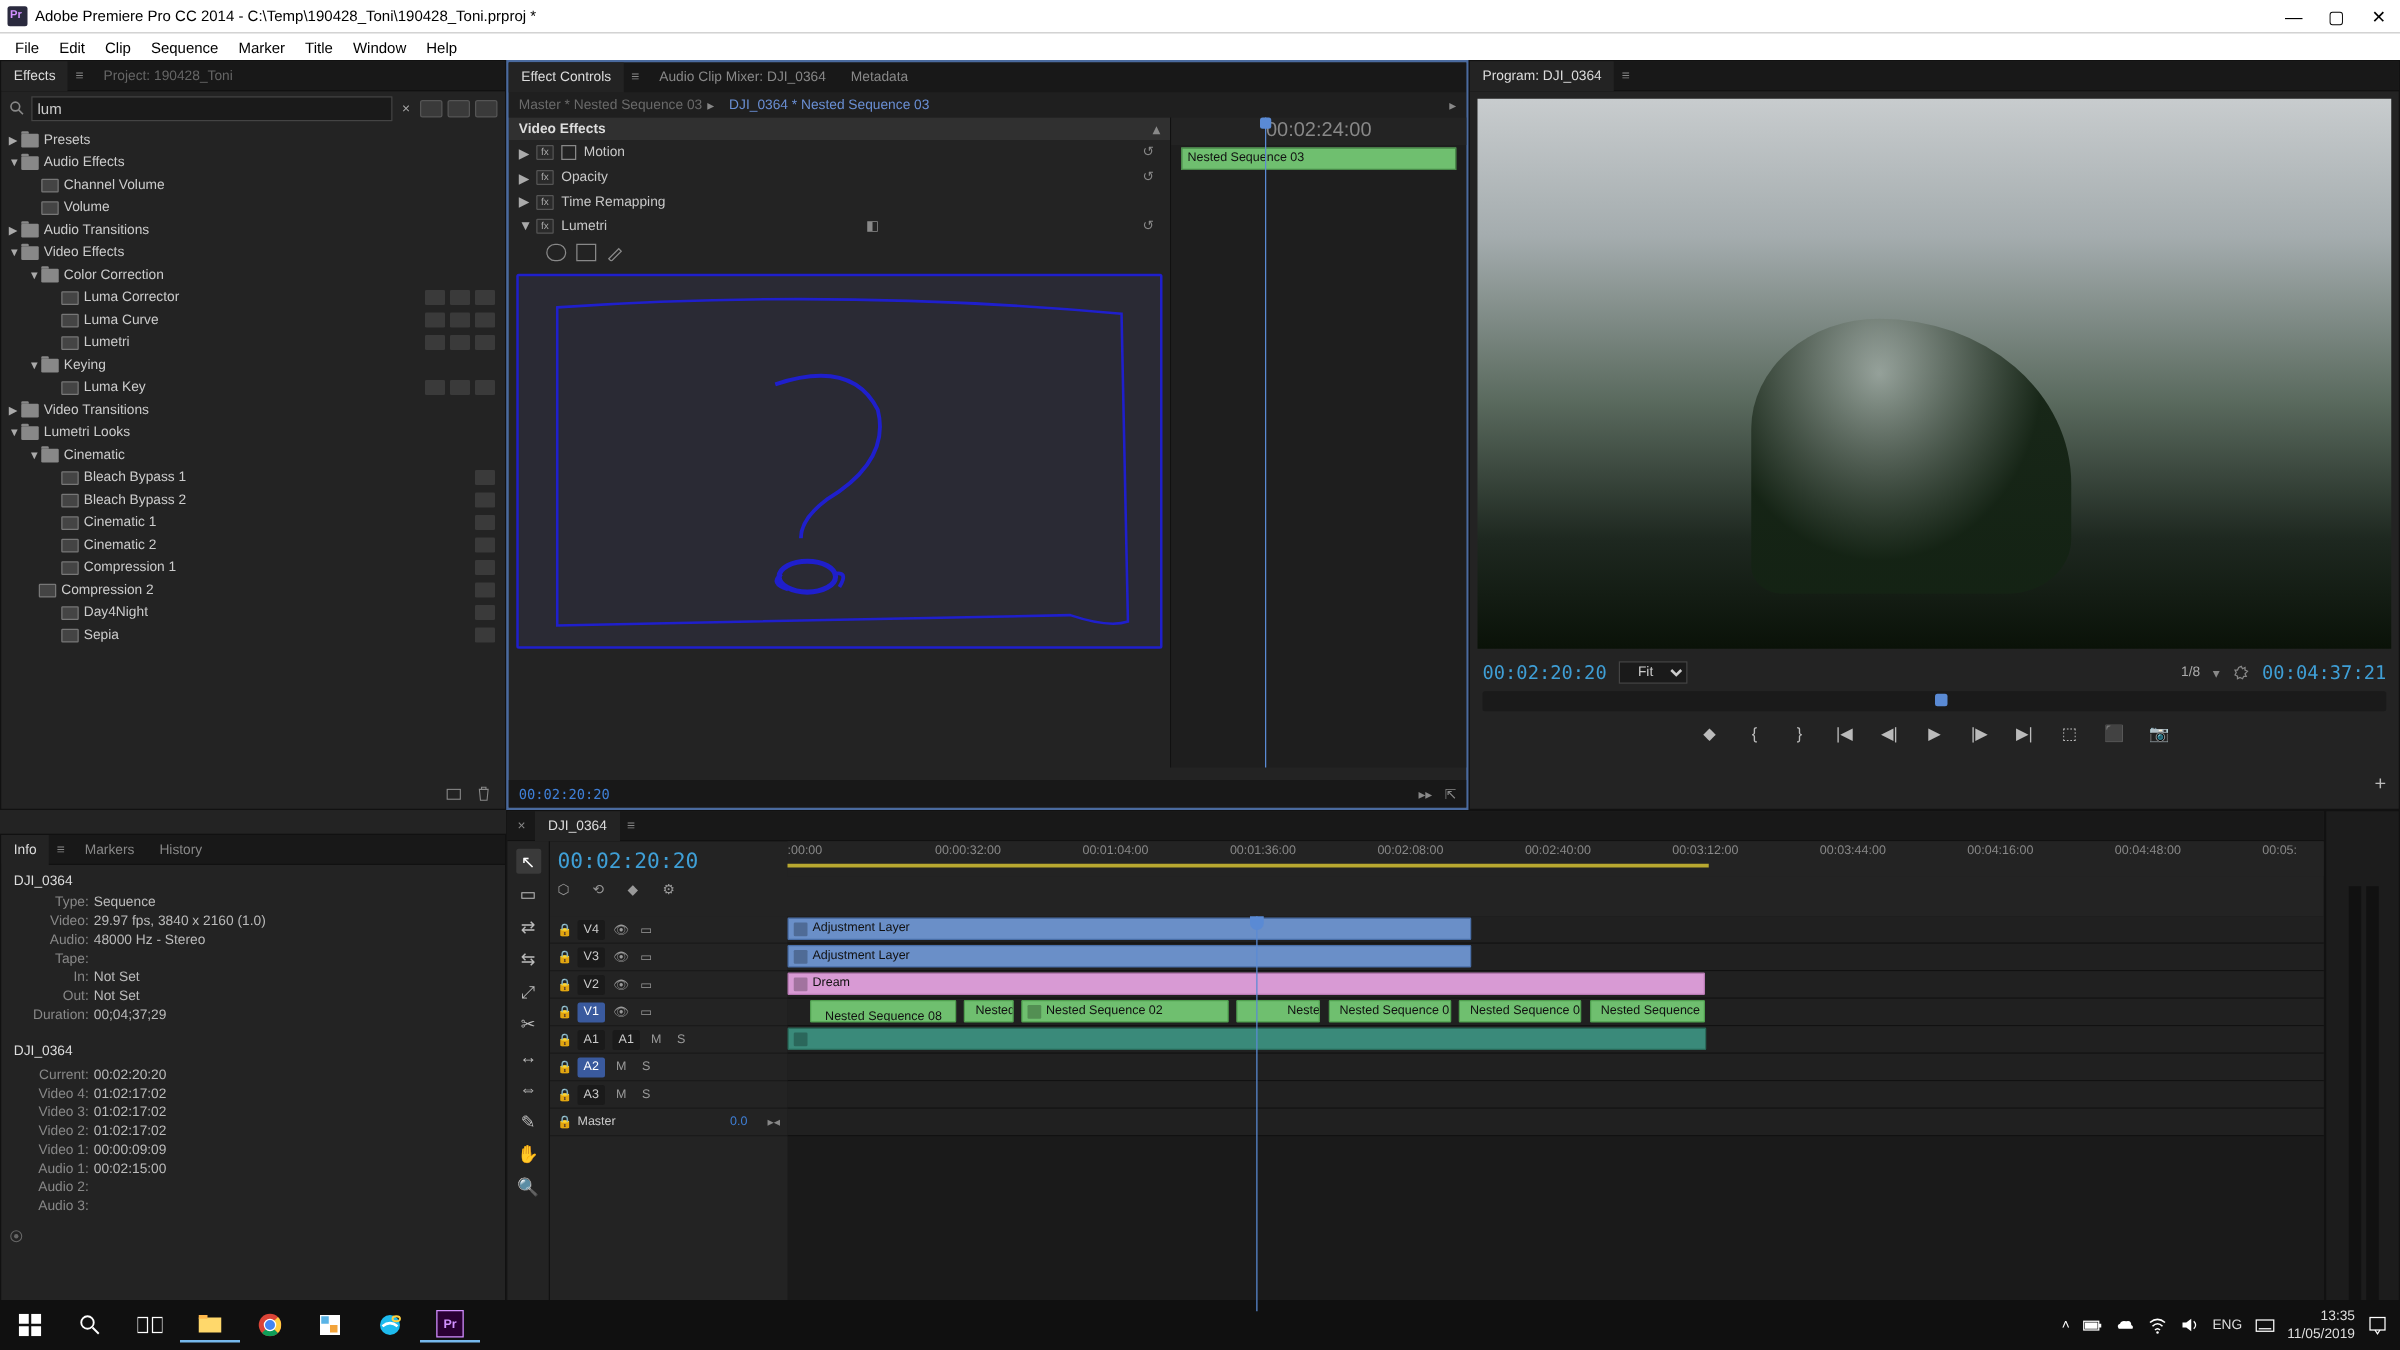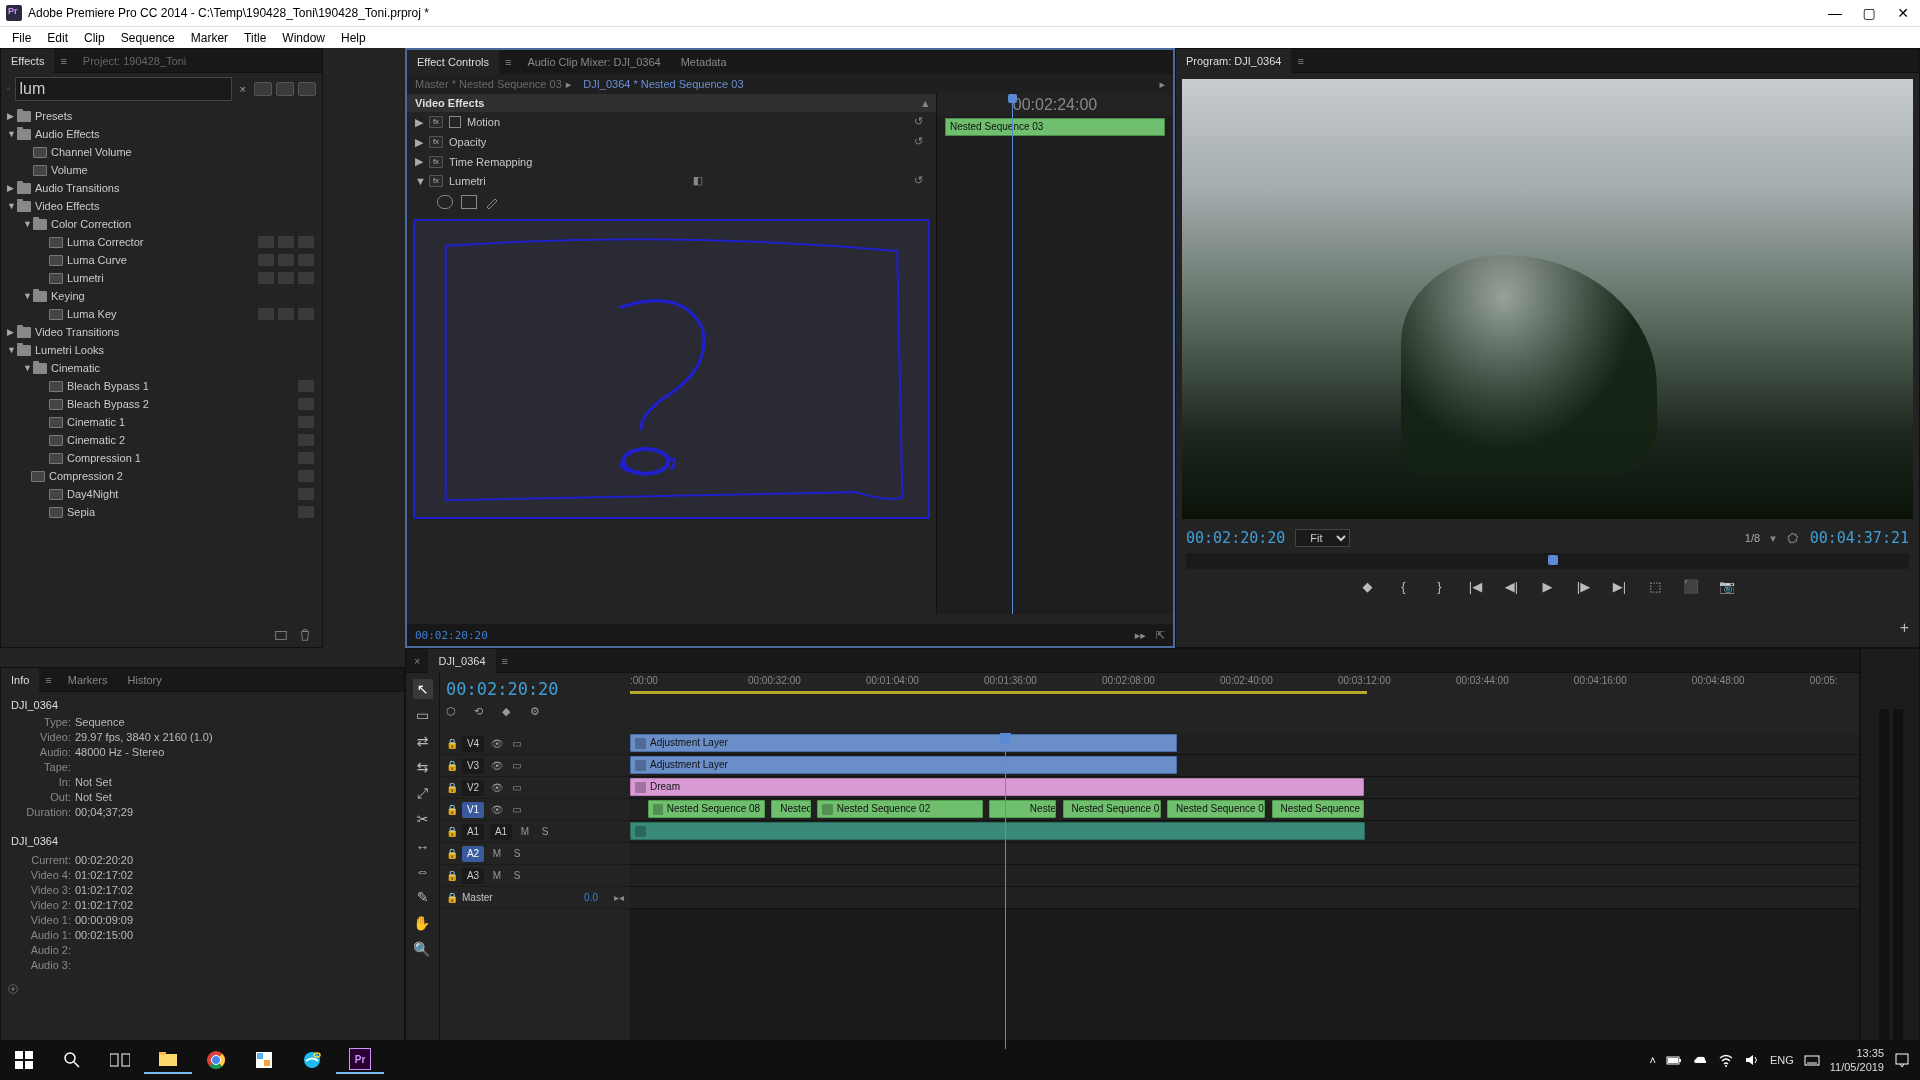--- a/index.html
+++ b/index.html
@@ -21,24 +21,24 @@
 .workspace { position:absolute; top:48px; left:0; right:0; bottom:40px; background:#232323; }
 
 
 .panel { position:absolute; background:#232323; border:1px solid #111; }
 .panel-tabs { height:24px; background:#181818; display:flex; align-items:center; border-bottom:1px solid #111; }
 .panel-tab { padding:0 10px; height:24px; line-height:24px; color:#888; cursor:pointer; font-size:11px; }
 .panel-tab.active { background:#232323; color:#ddd; }
 .panel-tab-menu { color:#888; padding:0 6px; cursor:pointer; }
 
 
-#effects-panel { top:0; left:0; width:323px; height:600px; }
+#effects-panel { top:0; left:0; width:405px; height:600px; }
 .search-row { display:flex; align-items:center; padding:4px 6px; gap:4px; }
 .search-icon { width:14px; height:14px; }
-.search-input { flex:1; background:#1a1a1a; border:1px solid #444; color:#ccc; padding:2px 4px; font-size:16px; }
+.search-input { flex:1; background:#1a1a1a; border:1px solid #444; color:#ccc; padding:2px 4px; font-size:12px; }
 .search-clear { color:#aaa; cursor:pointer; padding:0 4px; }
 .filter-icons { display:flex; gap:4px; }
 .filter-icon { width:18px; height:14px; background:#3a3a3a; border:1px solid #555; cursor:pointer; border-radius:2px; }
 .tree { overflow:auto; height:calc(100% - 56px); padding:2px 0; }
 .tree-row { display:flex; align-items:center; height:18px; padding:0 4px; cursor:pointer; }
 .tree-arrow { width:10px; font-size:9px; color:#aaa; }
 .tree-folder { width:14px; height:11px; background:#888; margin-right:4px; border-radius:1px; position:relative; }
 .tree-folder::before { content:""; position:absolute; top:-2px; left:0; width:6px; height:2px; background:#888; border-radius:1px 1px 0 0; }
 .tree-preset { width:14px; height:11px; background:#444; margin-right:4px; border:1px solid #777; border-radius:1px; }
 .tree-label { flex:1; color:#ccc; }
@@ -609,21 +609,21 @@
             <span>Adjustment Layer</span>
           </div>
         </div>
         <div class="tl-track-lane">
           <div class="tl-clip pink" style="left: 0%; width: 59.7%;">
             <span class="fx"></span>
             <span>Dream</span>
           </div>
         </div>
         <div class="tl-track-lane">
-          <div class="tl-clip green" style="left: 1.5%; width: 9.5%;">
+          <div class="tl-clip green" style="left: 1.5%; width: 9.5%; flex-direction: column;">
             <span class="fx"></span>
             <span>Nested Sequence 08</span>
           </div>
           <div class="tl-clip green" style="left: 11.5%; width: 3.2%;">
             <span class="fx"></span>
             <span>Nested</span>
           </div>
           <div class="tl-clip green" style="left: 15.2%; width: 13.5%;">
             <span class="fx"></span>
             <span>Nested Sequence 02</span>

